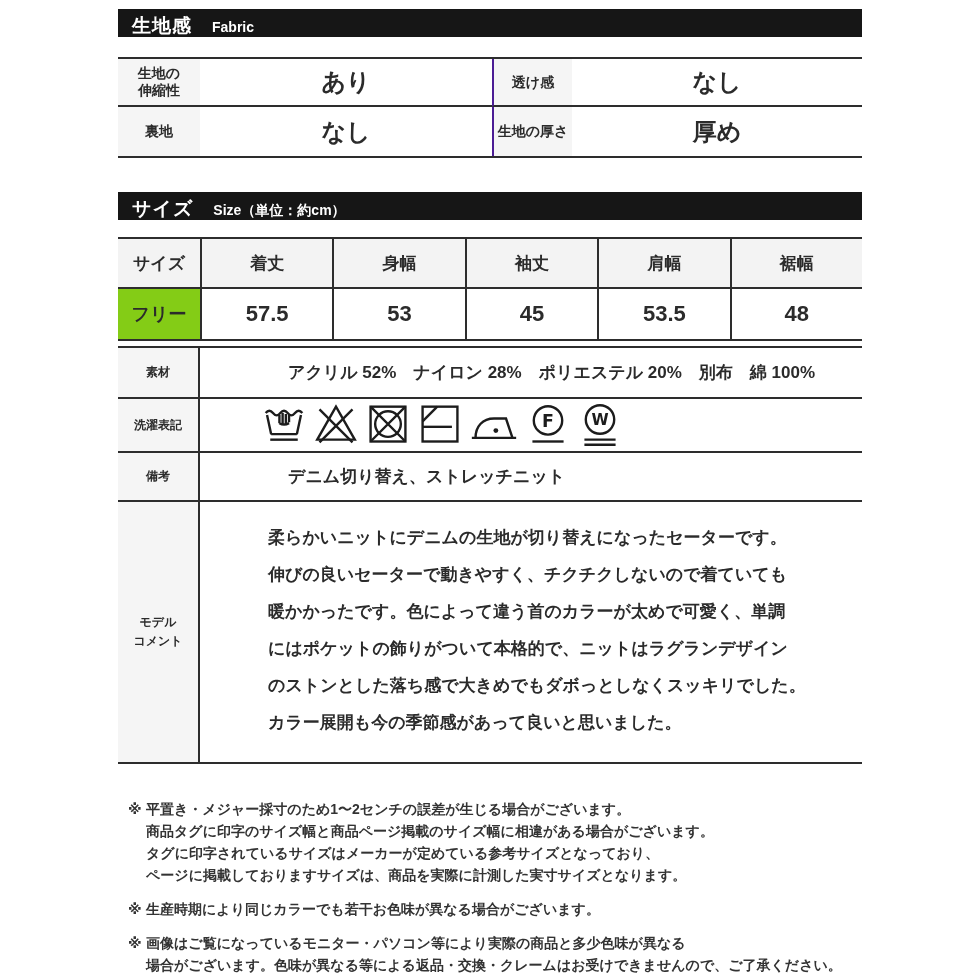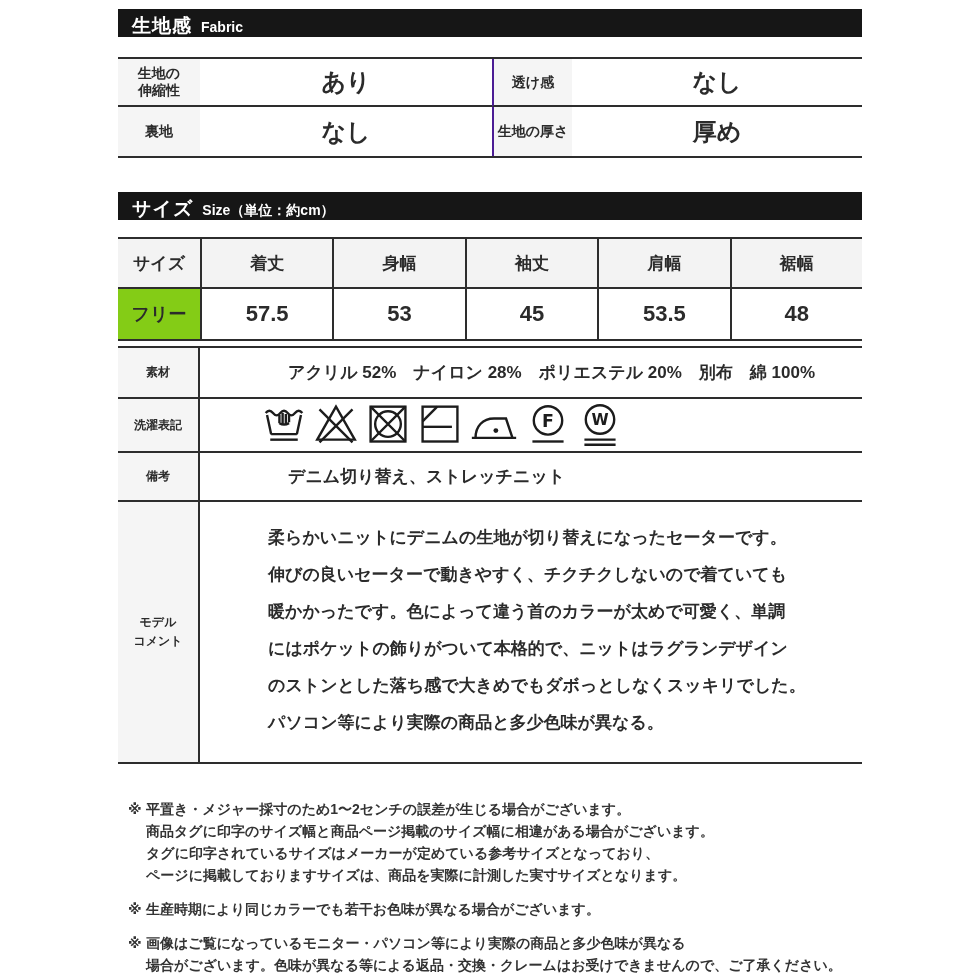--- a/index.html
+++ b/index.html
@@ -1,21 +1,21 @@
 <!DOCTYPE html>
 <html><head>
 <meta charset="utf-8">
 <style>
   * { box-sizing: border-box; margin: 0; padding: 0; }
   html, body { width: 980px; height: 980px; background: #ffffff; overflow: hidden; }
   body { font-family: "Liberation Sans", "DejaVu Sans", sans-serif; color: #2b2b2b; }
   .content { margin-left: 118px; width: 744px; padding-top: 9px; }
 
   
-  .bar { background: #161616; color: #ffffff; height: 28px; display: flex; align-items: baseline; padding: 4px 0 0 14px; gap: 9px; }
+  .bar { background: #161616; color: #ffffff; height: 28px; display: flex; align-items: baseline; padding: 4px 0 0 14px; gap: 20px; }
   .bar .jp { font-size: 19px; font-weight: 700; letter-spacing: 1px; }
   .bar .en { font-size: 14px; font-weight: 600; }
 
   
   .fabric-table { display: grid; grid-template-columns: 82px 292px 80px 290px; grid-template-rows: 48px 49px;
                   border-top: 2px solid #2d2d2d; border-bottom: 2px solid #2d2d2d; margin-top: 20px; }
   .fabric-table .cell { display: flex; align-items: center; justify-content: center; }
   .fabric-table .r1 { border-bottom: 2px solid #2d2d2d; }
   .flabel { background: #f5f5f5; flex-direction: column; font-size: 14px; font-weight: 700; line-height: 17px; text-align: center; }
   .fvalue { font-size: 24px; font-weight: 700; }
@@ -150,21 +150,21 @@
     <div class="dlabel">
       <span>モデル</span>
       <span>コメント</span>
     </div>
     <div class="comment-cell">
       <span>柔らかいニットにデニムの生地が切り替えになったセーターです。</span>
       <span>伸びの良いセーターで動きやすく、チクチクしないので着ていても</span>
       <span>暖かかったです。色によって違う首のカラーが太めで可愛く、単調</span>
       <span>にはポケットの飾りがついて本格的で、ニットはラグランデザイン</span>
       <span>のストンとした落ち感で大きめでもダボっとしなくスッキリでした。</span>
-      <span>パソコン等により実際の商品と多少色味が異なる。</span>
+      <span>カラー展開も今の季節感があって良いと思いました。</span>
     </div>
   </div>
 
   <div class="footnotes">
     <div class="note">
       <span class="mark">※</span>
       <span class="lines">
         <span>平置き・メジャー採寸のため1〜2センチの誤差が生じる場合がございます。</span>
         <span>商品タグに印字のサイズ幅と商品ページ掲載のサイズ幅に相違がある場合がございます。</span>
         <span>タグに印字されているサイズはメーカーが定めている参考サイズとなっており、</span>

